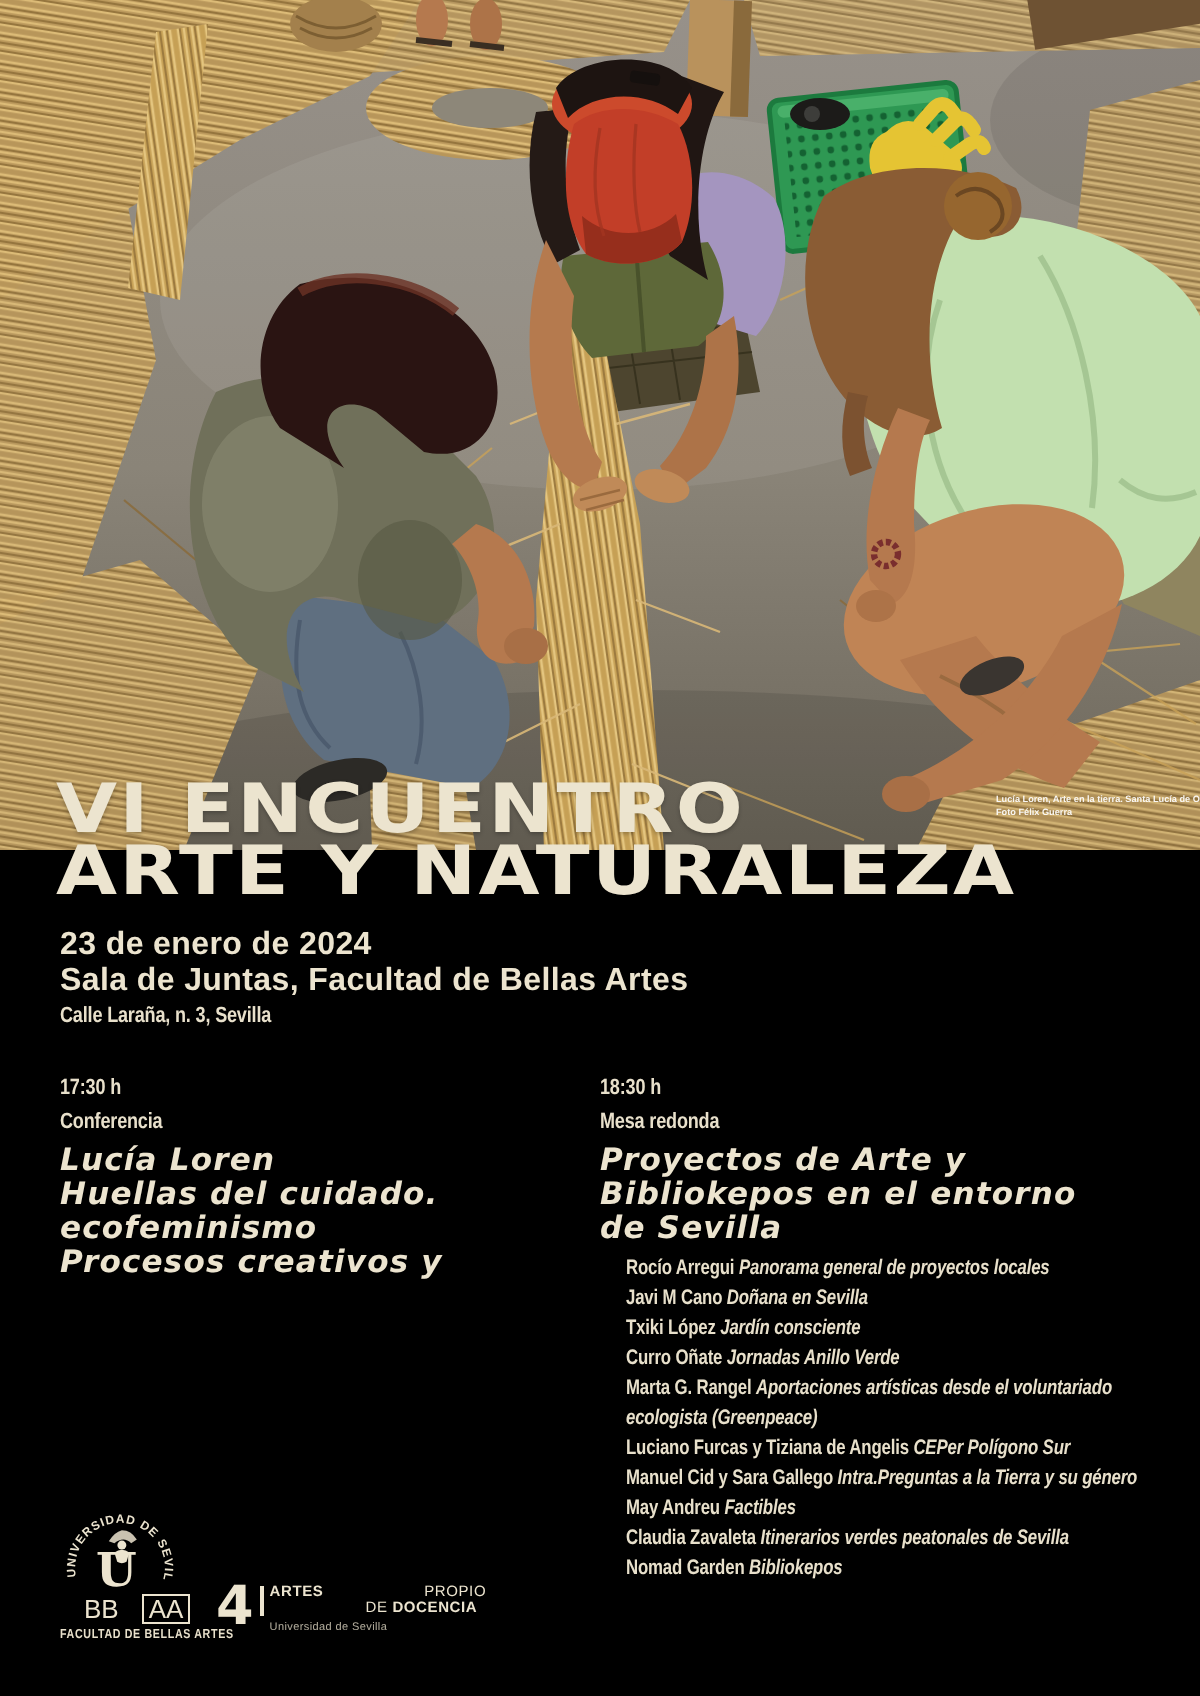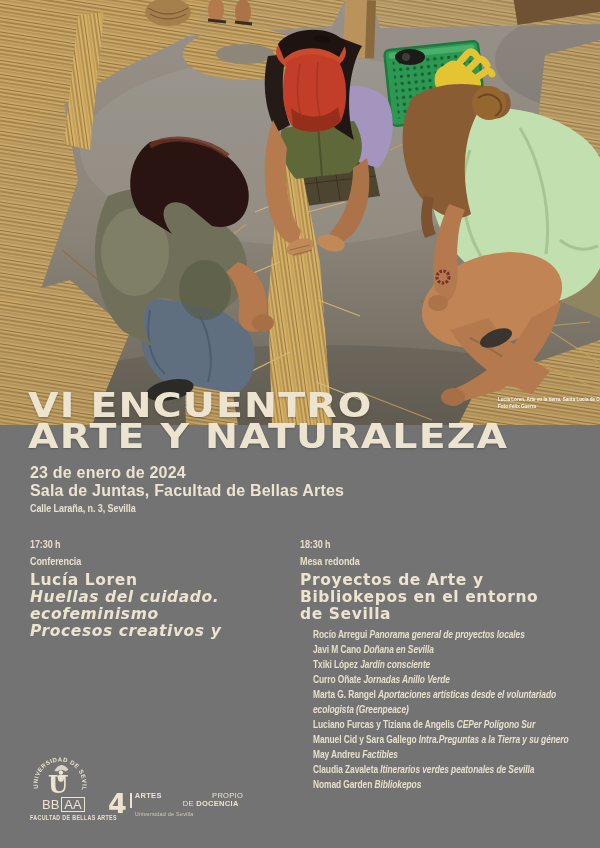--- a/index.html
+++ b/index.html
@@ -1,18 +1,18 @@
 <!DOCTYPE html>
 <html><head>
 <meta charset="utf-8">
 <style>
   html,body{margin:0;padding:0;background:#222;}
   .poster{
     position:relative;width:600px;height:848px;margin:0 auto;
-    background:#737373;overflow:hidden;
+    background:#000000;overflow:hidden;
     font-family:"Liberation Sans",sans-serif;color:#ece4cf;
   }
   
   .photo{position:absolute;left:0;top:0;width:600px;height:425px;}
   .photo svg{display:block;}
   
   .title{
     position:absolute;left:28px;top:390px;z-index:5;
     font-family:"DejaVu Sans",sans-serif;font-weight:bold;
     font-size:34px;line-height:31px;letter-spacing:1px;
@@ -31,42 +31,42 @@
   }
   .squeeze{transform:scaleX(0.82);transform-origin:0 0;width:122%;}
   .dateblock .addr{margin-top:3px;font-size:11px;line-height:13px;}
   
   .col{position:absolute;top:536px;z-index:5;}
   .col-left{left:30px;width:250px;}
   .col-right{left:300px;width:292px;}
   .slot{font-size:11px;line-height:17px;}
   .wide{
     font-family:"DejaVu Sans",sans-serif;font-weight:bold;
-    font-size:15.5px;line-height:17px;letter-spacing:.6px;color:#ece4cf;
+    font-size:15.5px;line-height:17px;letter-spacing:.6px;color:#ece4cf;font-style:italic;
   }
   .wide.it{font-style:italic;}
   .head-gap{margin-top:2px;}
   
   .participants{
     margin-top:4px;margin-left:13px;width:350px;
     transform:scaleX(0.8);transform-origin:0 0;
   }
   .participant{
     font-family:"Liberation Sans",sans-serif;font-weight:bold;
     font-size:10.5px;line-height:15px;letter-spacing:-0.1px;color:#e8e0cb;
   }
   .p-project{font-style:italic;}
   
   .footer{position:absolute;left:30px;top:748px;width:540px;height:90px;z-index:5;}
   .seal{position:absolute;left:2px;top:4px;}
   .bbaa{
     position:absolute;left:12px;top:49px;display:inline-flex;align-items:center;
     font-family:"Liberation Sans",sans-serif;font-weight:normal;font-size:13px;color:#ece4cf;
   }
-  .bbaa .box{border:1.5px solid #ece4cf;padding:0 2px;margin-left:2px;line-height:13px;}
+  .bbaa .box{border:1.5px solid #ece4cf;padding:0 2px;margin-left:12px;line-height:13px;}
   .faculty{position:absolute;left:0px;top:66px;font-size:6.5px;line-height:8px;letter-spacing:.4px;}
   .plan{position:absolute;left:78px;top:44px;display:flex;align-items:flex-start;gap:3px;}
   .plan-num{
     font-family:"DejaVu Sans",sans-serif;font-weight:bold;font-size:27px;line-height:23px;color:#ece4cf;
   }
   .plan-bar{width:2px;height:15px;background:#ece4cf;margin-top:1px;}
   .plan-text{font-size:7.5px;line-height:8px;letter-spacing:.3px;color:#ece4cf;}
   .plan-text .b{font-weight:bold;}
   .plan-text .r{font-weight:normal;padding-left:48px;}
   .plan-sub{font-size:5.5px;opacity:.75;margin-top:1.5px;font-weight:normal;letter-spacing:.2px;}

